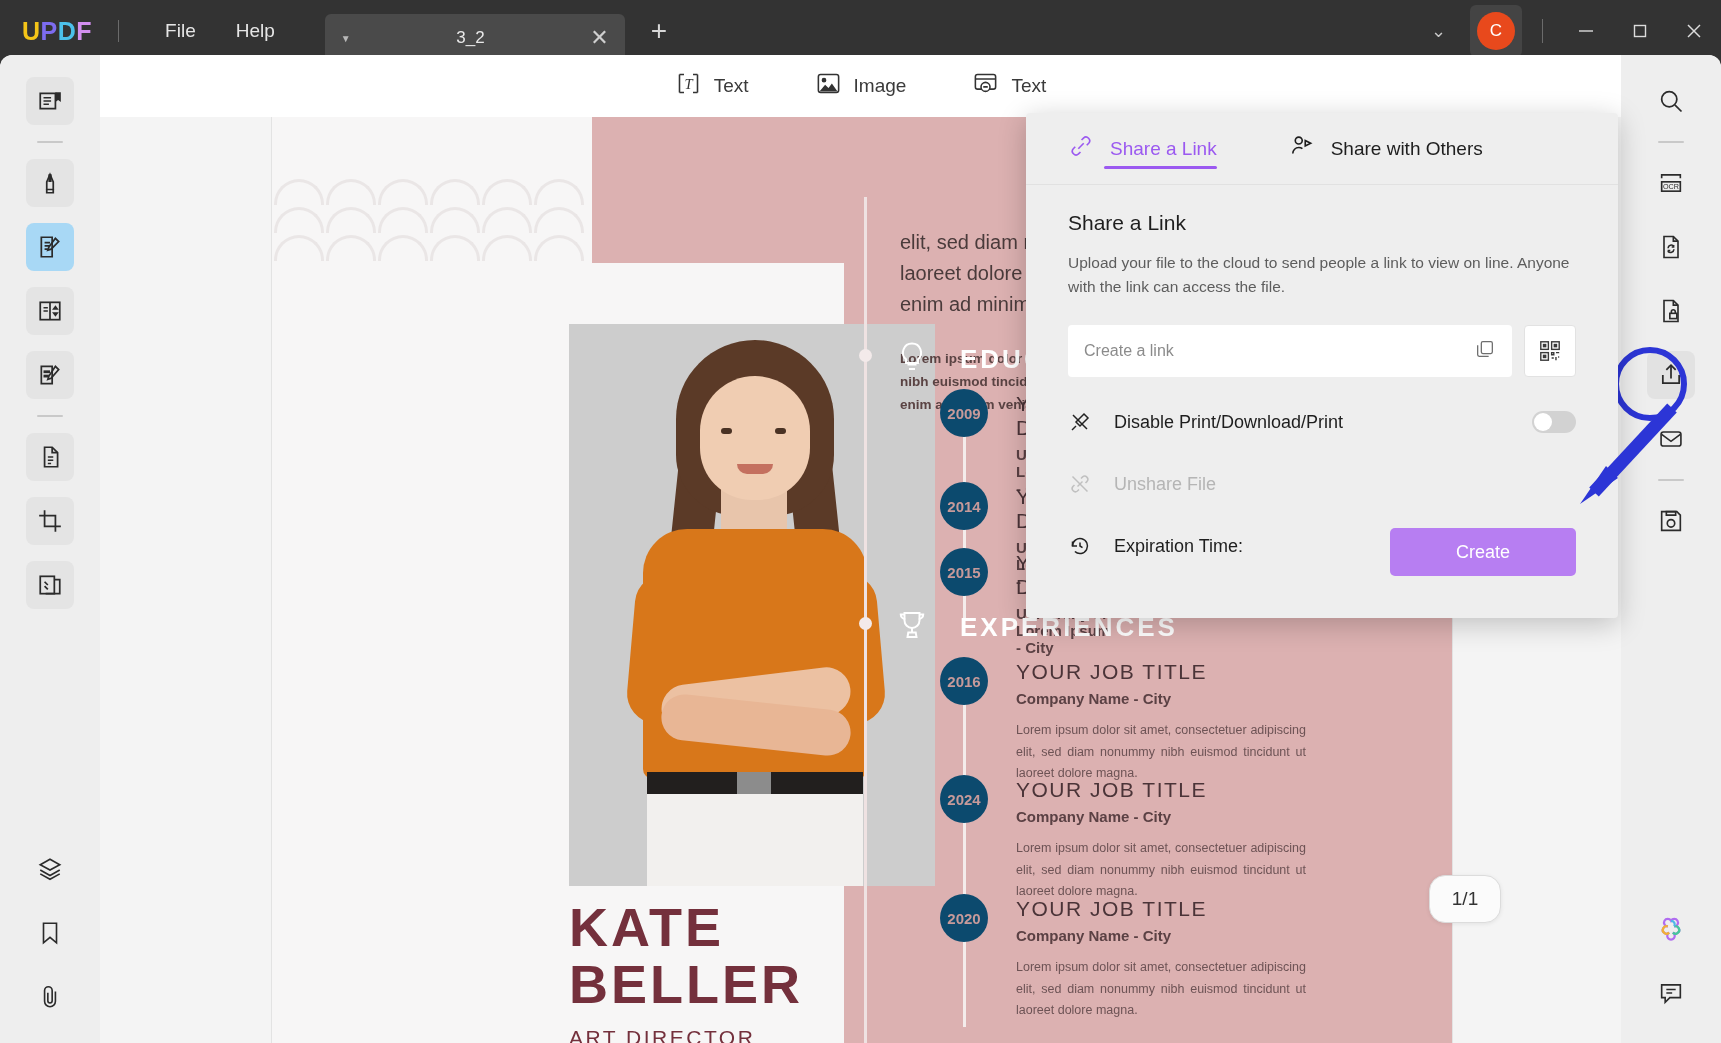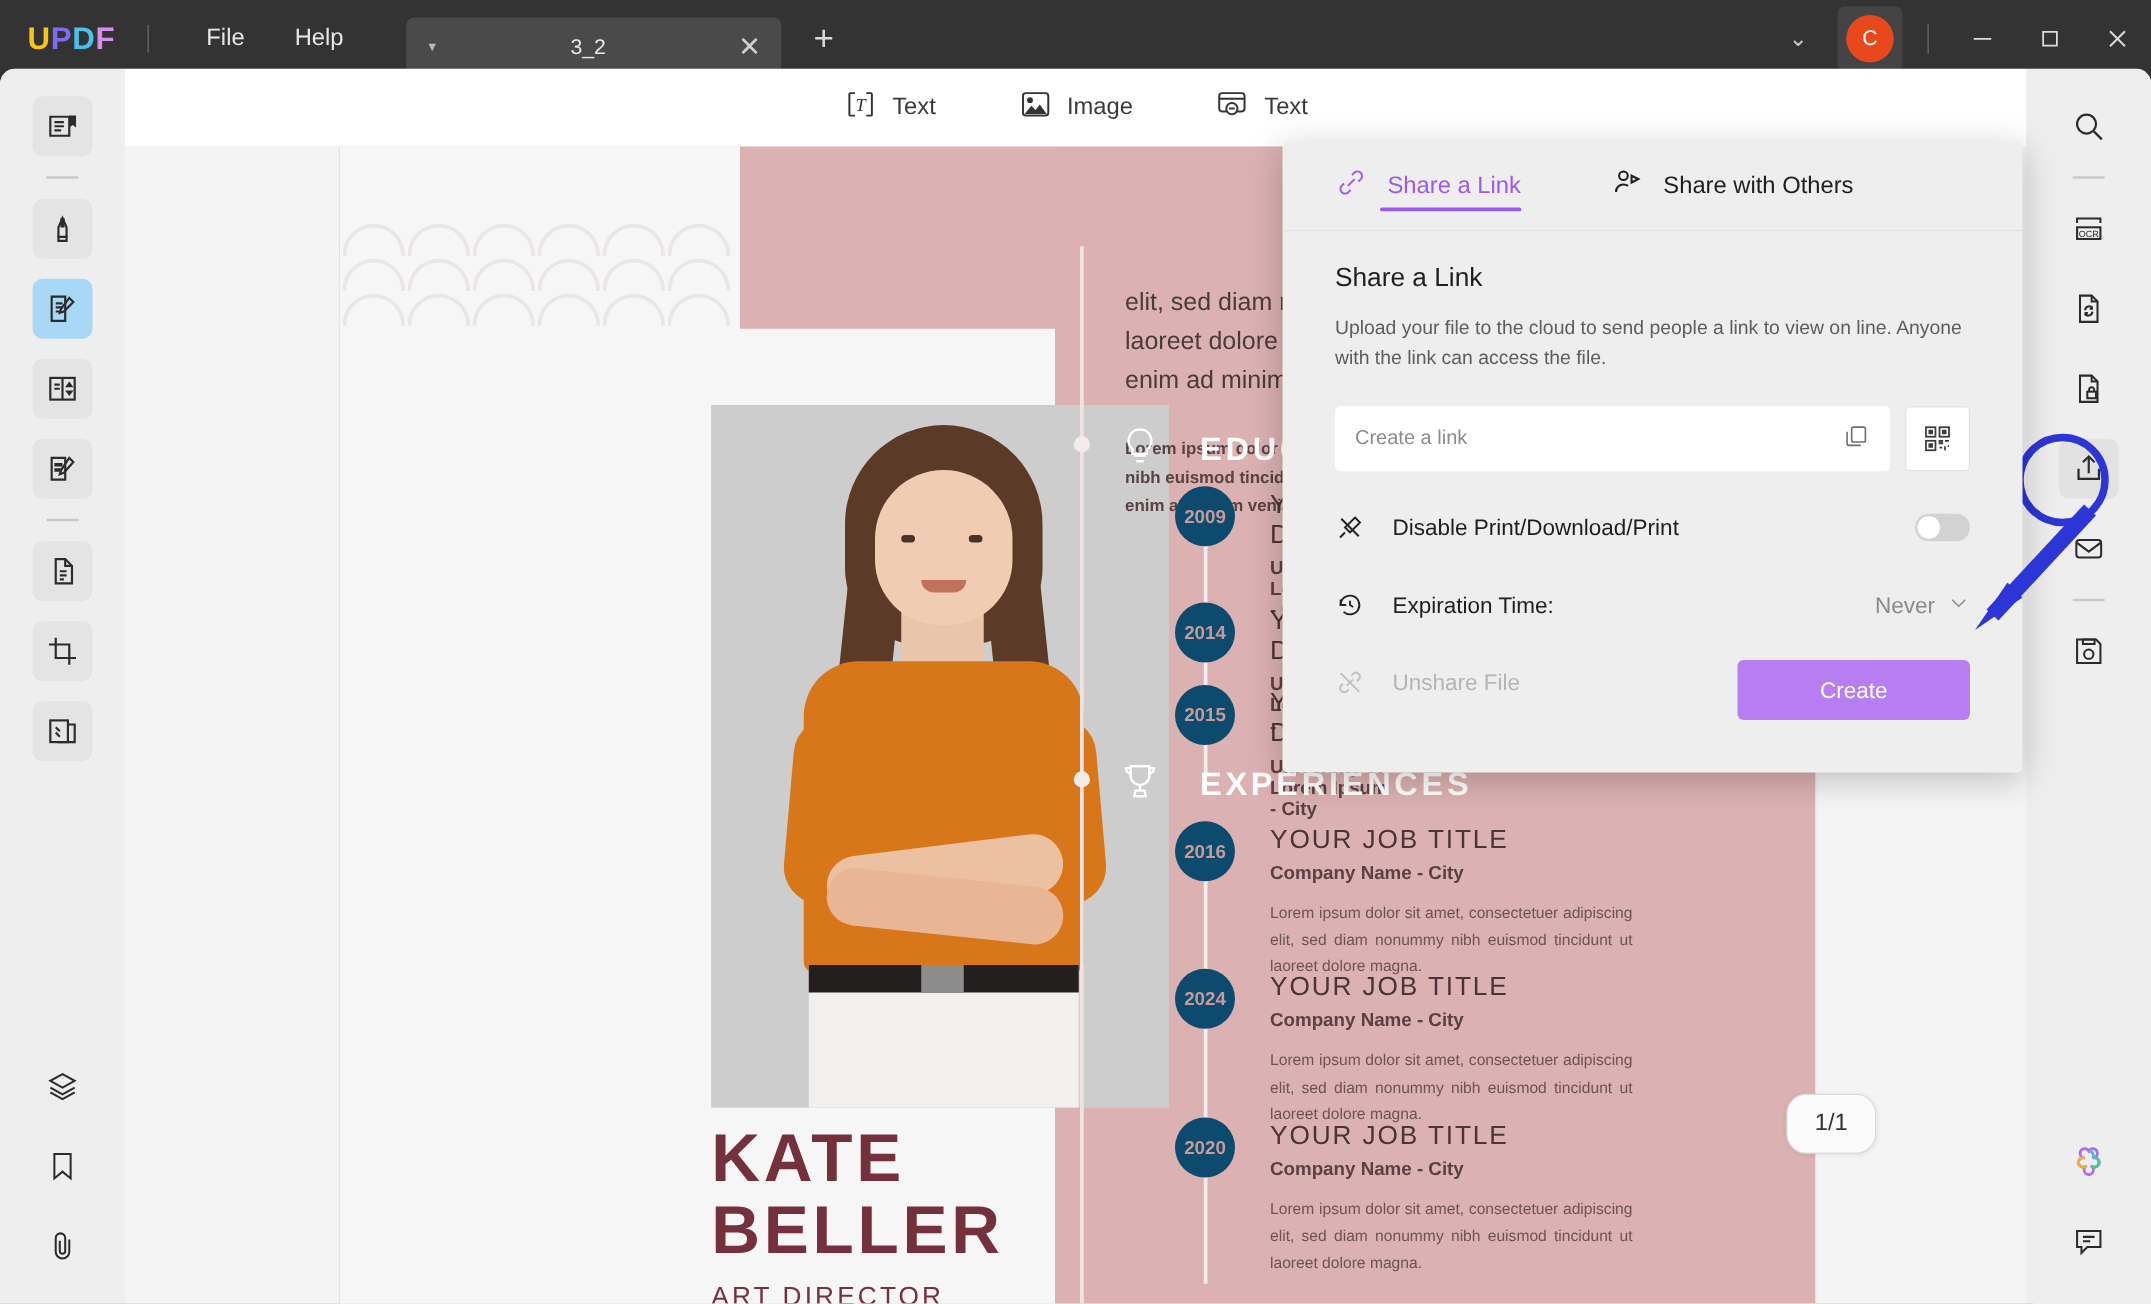--- a/index.html
+++ b/index.html
@@ -643,50 +643,50 @@
           </svg>
         </span>
         <span class="lab">Disable Print/Download/Print</span>
         <span class="right">
           <span class="toggle">
               <span class="knob"></span>
             </span>
         </span>
       </div>
 
+      <div class="sp-row dim">
+        <span class="ico">
+          <svg width="24" height="24" viewBox="0 0 24 24" fill="none" stroke="currentColor" stroke-width="1.5">
+            <path d="M13 6.5l1.6-1.6a3.2 3.2 0 0 1 4.5 4.5L17.5 11"></path>
+            <path d="M11 17.5L9.4 19a3.2 3.2 0 0 1-4.5-4.5L6.5 13"></path>
+            <path d="M9.5 14.5l5-5"></path>
+              <path d="M4.5 4.5l15 15"></path>
+          </svg>
+        </span>
+        <span class="lab">Unshare File</span>
+      </div>
+
       <div class="sp-row">
         <span class="ico">
           <svg width="24" height="24" viewBox="0 0 24 24" fill="none" stroke="currentColor" stroke-width="1.5">
             <path d="M4.5 12a7.5 7.5 0 1 1 2.4 5.5"></path>
               <path d="M4.5 7.5v4.5H9"></path>
               <path d="M12 8.5V12l2.5 1.6"></path>
           </svg>
         </span>
         <span class="lab">Expiration Time:</span>
         <span class="right">
           <span class="sel-val">Never</span>
           <span>
             <svg width="18" height="18" viewBox="0 0 24 24" fill="none" stroke="#8a8a8a" stroke-width="1.6">
                 <path d="M5 9l7 7 7-7"></path>
               </svg>
           </span>
         </span>
       </div>
-
-      <div class="sp-row dim">
-        <span class="ico">
-          <svg width="24" height="24" viewBox="0 0 24 24" fill="none" stroke="currentColor" stroke-width="1.5">
-            <path d="M13 6.5l1.6-1.6a3.2 3.2 0 0 1 4.5 4.5L17.5 11"></path>
-            <path d="M11 17.5L9.4 19a3.2 3.2 0 0 1-4.5-4.5L6.5 13"></path>
-            <path d="M9.5 14.5l5-5"></path>
-              <path d="M4.5 4.5l15 15"></path>
-          </svg>
-        </span>
-        <span class="lab">Unshare File</span>
-      </div>
     </div>
 
     <button class="create-btn">Create</button>
   </div>
 
 </div>
 
 <svg class="arrow" width="120" height="110" viewBox="0 0 120 110">
   <path d="M112 8 L34 92" stroke="#2c35d6" stroke-width="13" stroke-linecap="butt"></path>
   <path d="M20 104 L58 78 L46 66 Z" fill="#2c35d6"></path>

